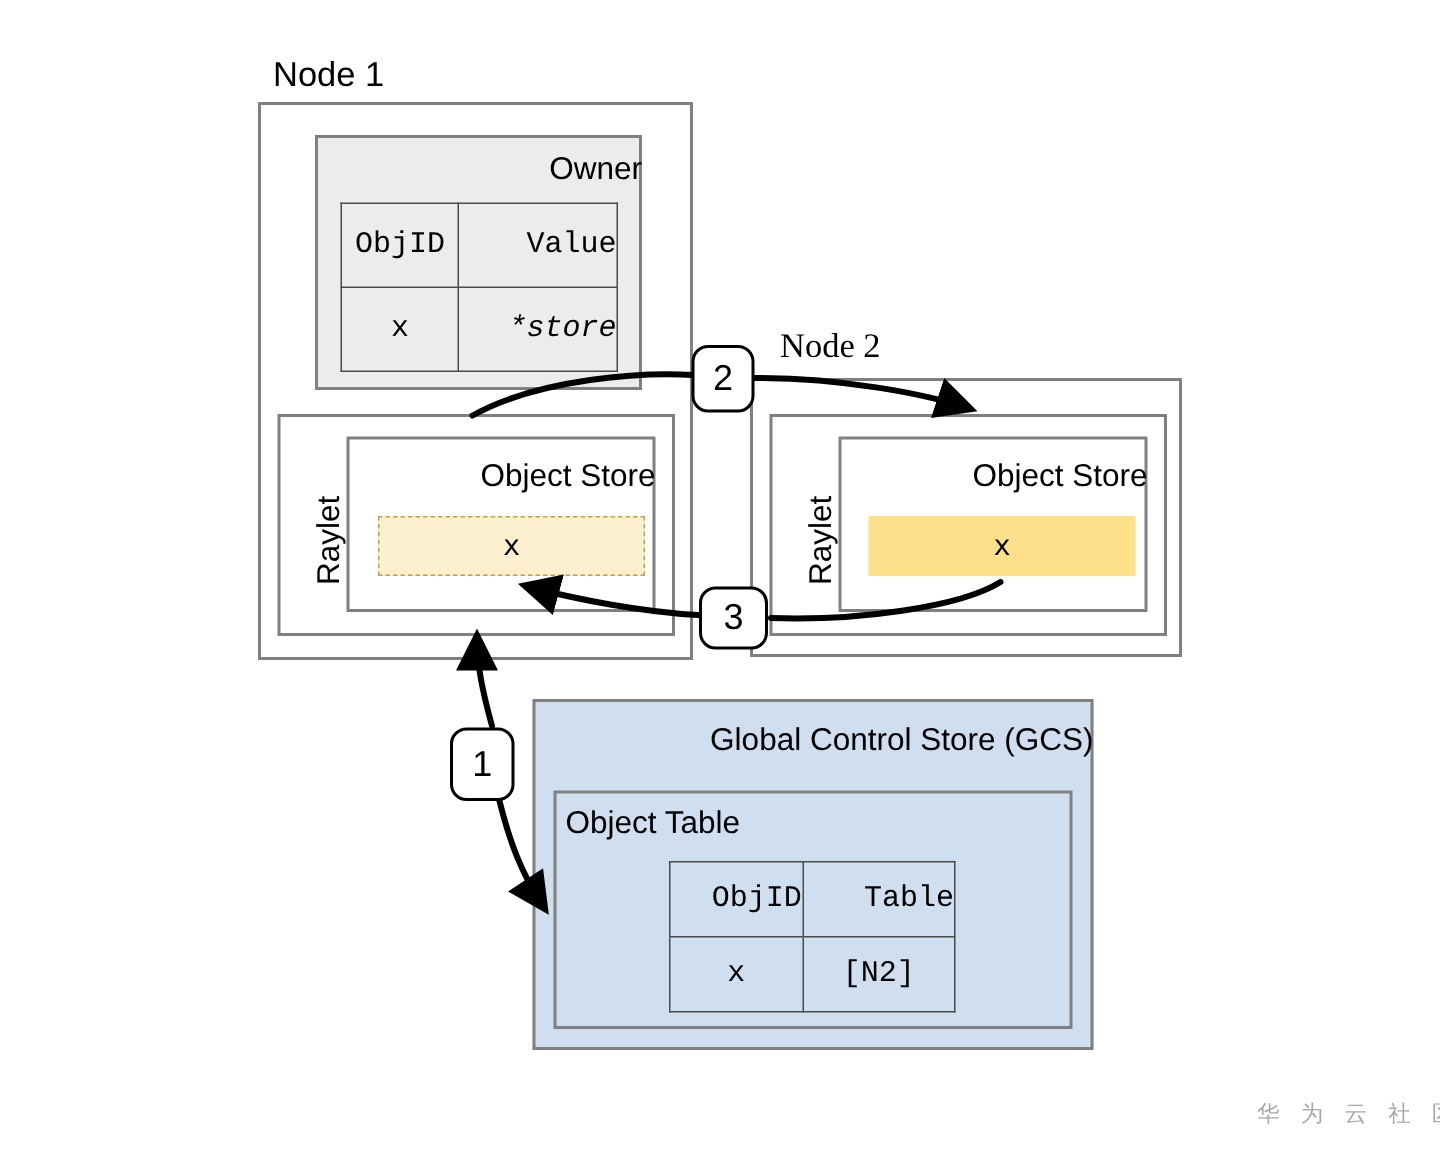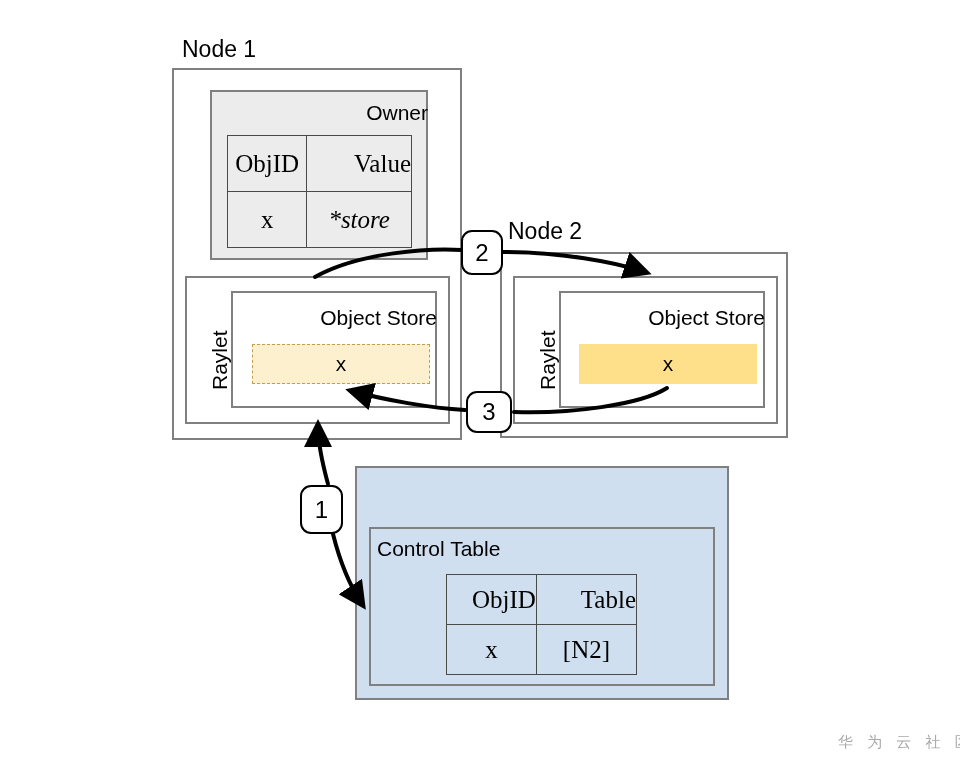--- a/index.html
+++ b/index.html
@@ -61,22 +61,22 @@
     font-size: 21px;
     white-space: nowrap;
     transform-origin: 0 0;
     transform: rotate(-90deg);
   }
 
   
   .tbl {
     position: absolute;
     border-collapse: collapse;
-    font-family: Liberation Serif, serif;
-    font-size: 25px;
+    font-family: Liberation Mono, monospace;
+    font-size: 20px;
   }
   .tbl td {
     border: 1px solid #4a4a4a;
     padding: 0;
     text-align: center;
     vertical-align: middle;
     white-space: nowrap;
   }
   .tbl td.lft { text-align: right; padding-left: 10px; }
   .tbl .ital { font-style: italic; }
@@ -147,47 +147,48 @@
   <div class="caption" style="left:210px; top:101px; width:218px;">Owner</div>
 
   <table class="tbl" style="left:227px; top:135px; width:185px;">
     <tbody>
         <tr>
       <td style="width:82px; height:55px;">ObjID</td>
       <td class="lft" style="width:103px; height:55px;">Value</td>
     </tr>
     <tr>
       <td style="height:55px;">x</td>
-      <td class="ital" style="height:55px;">*store</td>
+      <td class="ital" style="height:55px;text-align:right;">*store</td>
     </tr>
   </tbody>
     </table>
 
   <div class="box box-white" style="left:185px; top:276px; width:265px; height:148px;"></div>
   <div class="vert-label" style="left:208px; top:390px;">Raylet</div>
 
   <div class="box box-white" style="left:231px; top:291px; width:206px; height:117px;"></div>
   <div class="caption" style="left:231px; top:306px; width:206px;">Object Store</div>
   <div class="payload payload-dashed" style="left:252px; top:344px; width:178px; height:40px;">x</div>
 
-  <div class="node-title" style="left:508px; top:218px;">Node 2</div>
+  <div class="node-title" style="left:520px; top:218px;font-family:Liberation Serif, serif;">Node 2</div>
 
   <div class="box box-white" style="left:500px; top:252px; width:288px; height:186px;"></div>
 
   <div class="box box-white" style="left:513px; top:276px; width:265px; height:148px;"></div>
   <div class="vert-label" style="left:536px; top:390px;">Raylet</div>
 
   <div class="box box-white" style="left:559px; top:291px; width:206px; height:117px;"></div>
   <div class="caption" style="left:559px; top:306px; width:206px;">Object Store</div>
   <div class="payload payload-solid" style="left:579px; top:344px; width:178px; height:40px;">x</div>
 
   <div class="box box-blue" style="left:355px; top:466px; width:374px; height:234px;"></div>
+  <div class="caption" style="left:355px; top:482px; width:374px;">Global Control Store (GCS)</div>
 
   <div class="box box-blue" style="left:369px; top:527px; width:346px; height:159px;"></div>
-  <div class="caption caption-left" style="left:377px; top:537px;">Control Table</div>
+  <div class="caption caption-left" style="left:377px; top:537px;">Object Table</div>
 
   <table class="tbl" style="left:446px; top:574px; width:191px;">
     <tbody>
         <tr>
       <td class="lft" style="width:86px; height:49px;">ObjID</td>
       <td class="lft" style="width:105px; height:49px;">Table</td>
     </tr>
     <tr>
       <td style="height:49px;">x</td>
       <td style="height:49px;">[N2]</td>

